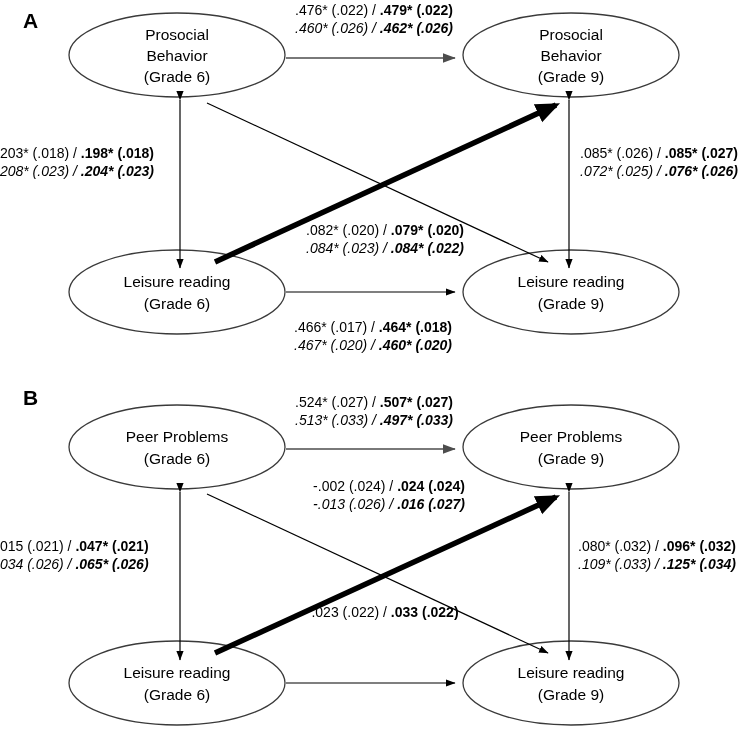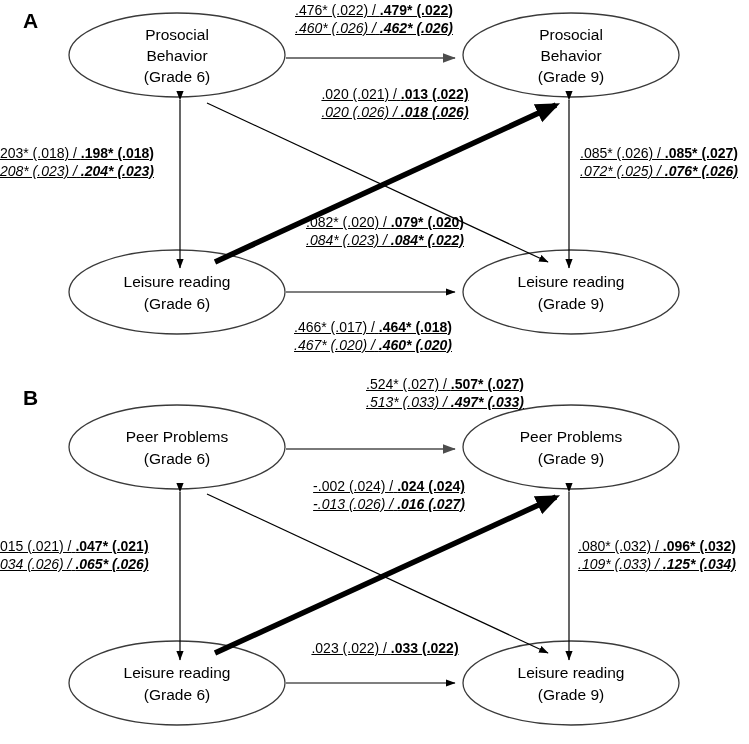--- a/index.html
+++ b/index.html
@@ -61,21 +61,20 @@
   }
   .est-line {
     font-family: "Liberation Sans", sans-serif;
     font-size: 14px;
     fill: #000000;
     white-space: nowrap;
   }
   .est-block {
     position: absolute;
     line-height: 1.28;
-    text-decoration: underline;
   }
   .est-row1 {
     font-style: normal;
   }
   .est-row2 {
     font-style: italic;
   }
   .est-b {
     font-weight: bold;
   }
@@ -166,63 +165,59 @@
 
     <line class="path-arrow-bold" x1="215" y1="653" x2="556" y2="497" marker-end="url(#ah-bold)"></line>
     <line class="path-arrow" x1="207" y1="494" x2="548" y2="653" marker-end="url(#ah)"></line>
   </svg>
 
   <div class="est-block ta-center" style="left:224px; top:2px; width:300px;">
     <div class="est-line est-row1"><span>.476* (.022) /</span> <span class="est-b">.479* (.022)</span></div>
     <div class="est-line est-row2"><span>.460* (.026) /</span> <span class="est-b">.462* (.026)</span></div>
   </div>
 
-  <div class="est-block ta-center" style="left:250px; top:86px; width:290px;">
-    <div class="est-line est-row1"><span>.020 (.021) /</span> <span class="est-b">.013 (.022)</span></div>
-    <div class="est-line est-row2"><span>.020 (.026) /</span> <span class="est-b">.018 (.026)</span></div>
-  </div>
 
   <div class="est-block ta-left" style="left:-4px; top:145px; width:220px;">
     <div class="est-line est-row1"><span>.203* (.018) /</span> <span class="est-b">.198* (.018)</span></div>
     <div class="est-line est-row2"><span>.208* (.023) /</span> <span class="est-b">.204* (.023)</span></div>
   </div>
 
   <div class="est-block ta-left" style="left:580px; top:145px; width:220px;">
     <div class="est-line est-row1"><span>.085* (.026) /</span> <span class="est-b">.085* (.027)</span></div>
     <div class="est-line est-row2"><span>.072* (.025) /</span> <span class="est-b">.076* (.026)</span></div>
   </div>
 
-  <div class="est-block ta-center" style="left:240px; top:214px; width:290px;">
+  <div class="est-block ta-center" style="left:240px; top:222px; width:290px;">
     <div class="est-line est-row1"><span>.082* (.020) /</span> <span class="est-b">.079* (.020)</span></div>
     <div class="est-line est-row2"><span>.084* (.023) /</span> <span class="est-b">.084* (.022)</span></div>
   </div>
 
   <div class="est-block ta-center" style="left:228px; top:306px; width:290px;margin-top:13px;">
     <div class="est-line est-row1"><span>.466* (.017) /</span> <span class="est-b">.464* (.018)</span></div>
     <div class="est-line est-row2"><span>.467* (.020) /</span> <span class="est-b">.460* (.020)</span></div>
   </div>
 
-  <div class="est-block ta-center" style="left:224px; top:376px; width:300px;text-align:right;">
+  <div class="est-block ta-center" style="left:224px; top:394px; width:300px;">
     <div class="est-line est-row1"><span>.524* (.027) /</span> <span class="est-b">.507* (.027)</span></div>
     <div class="est-line est-row2"><span>.513* (.033) /</span> <span class="est-b">.497* (.033)</span></div>
   </div>
 
   <div class="est-block ta-center" style="left:244px; top:478px; width:290px;">
     <div class="est-line est-row1"><span>-.002 (.024) /</span> <span class="est-b">.024 (.024)</span></div>
     <div class="est-line est-row2"><span>-.013 (.026) /</span> <span class="est-b">.016 (.027)</span></div>
   </div>
 
   <div class="est-block ta-left" style="left:-4px; top:538px; width:220px;">
     <div class="est-line est-row1"><span>.015 (.021) /</span> <span class="est-b">.047* (.021)</span></div>
     <div class="est-line est-row2"><span>.034 (.026) /</span> <span class="est-b">.065* (.026)</span></div>
   </div>
 
   <div class="est-block ta-left" style="left:578px; top:538px; width:220px;">
     <div class="est-line est-row1"><span>.080* (.032) /</span> <span class="est-b">.096* (.032)</span></div>
     <div class="est-line est-row2"><span>.109* (.033) /</span> <span class="est-b">.125* (.034)</span></div>
   </div>
 
-  <div class="est-block ta-center" style="left:240px; top:640px; width:290px;">
+  <div class="est-block ta-center" style="left:240px; top:604px; width:290px;">
     <div class="est-line est-row1"><span>.023 (.022) /</span> <span class="est-b">.033 (.022)</span></div>
   </div>
 
 
 </div>
 
 </body></html>

